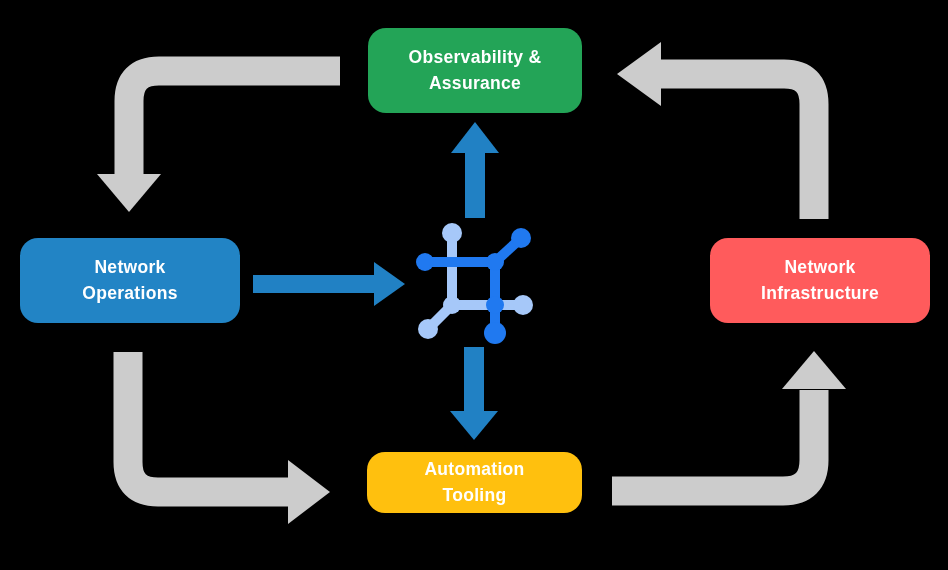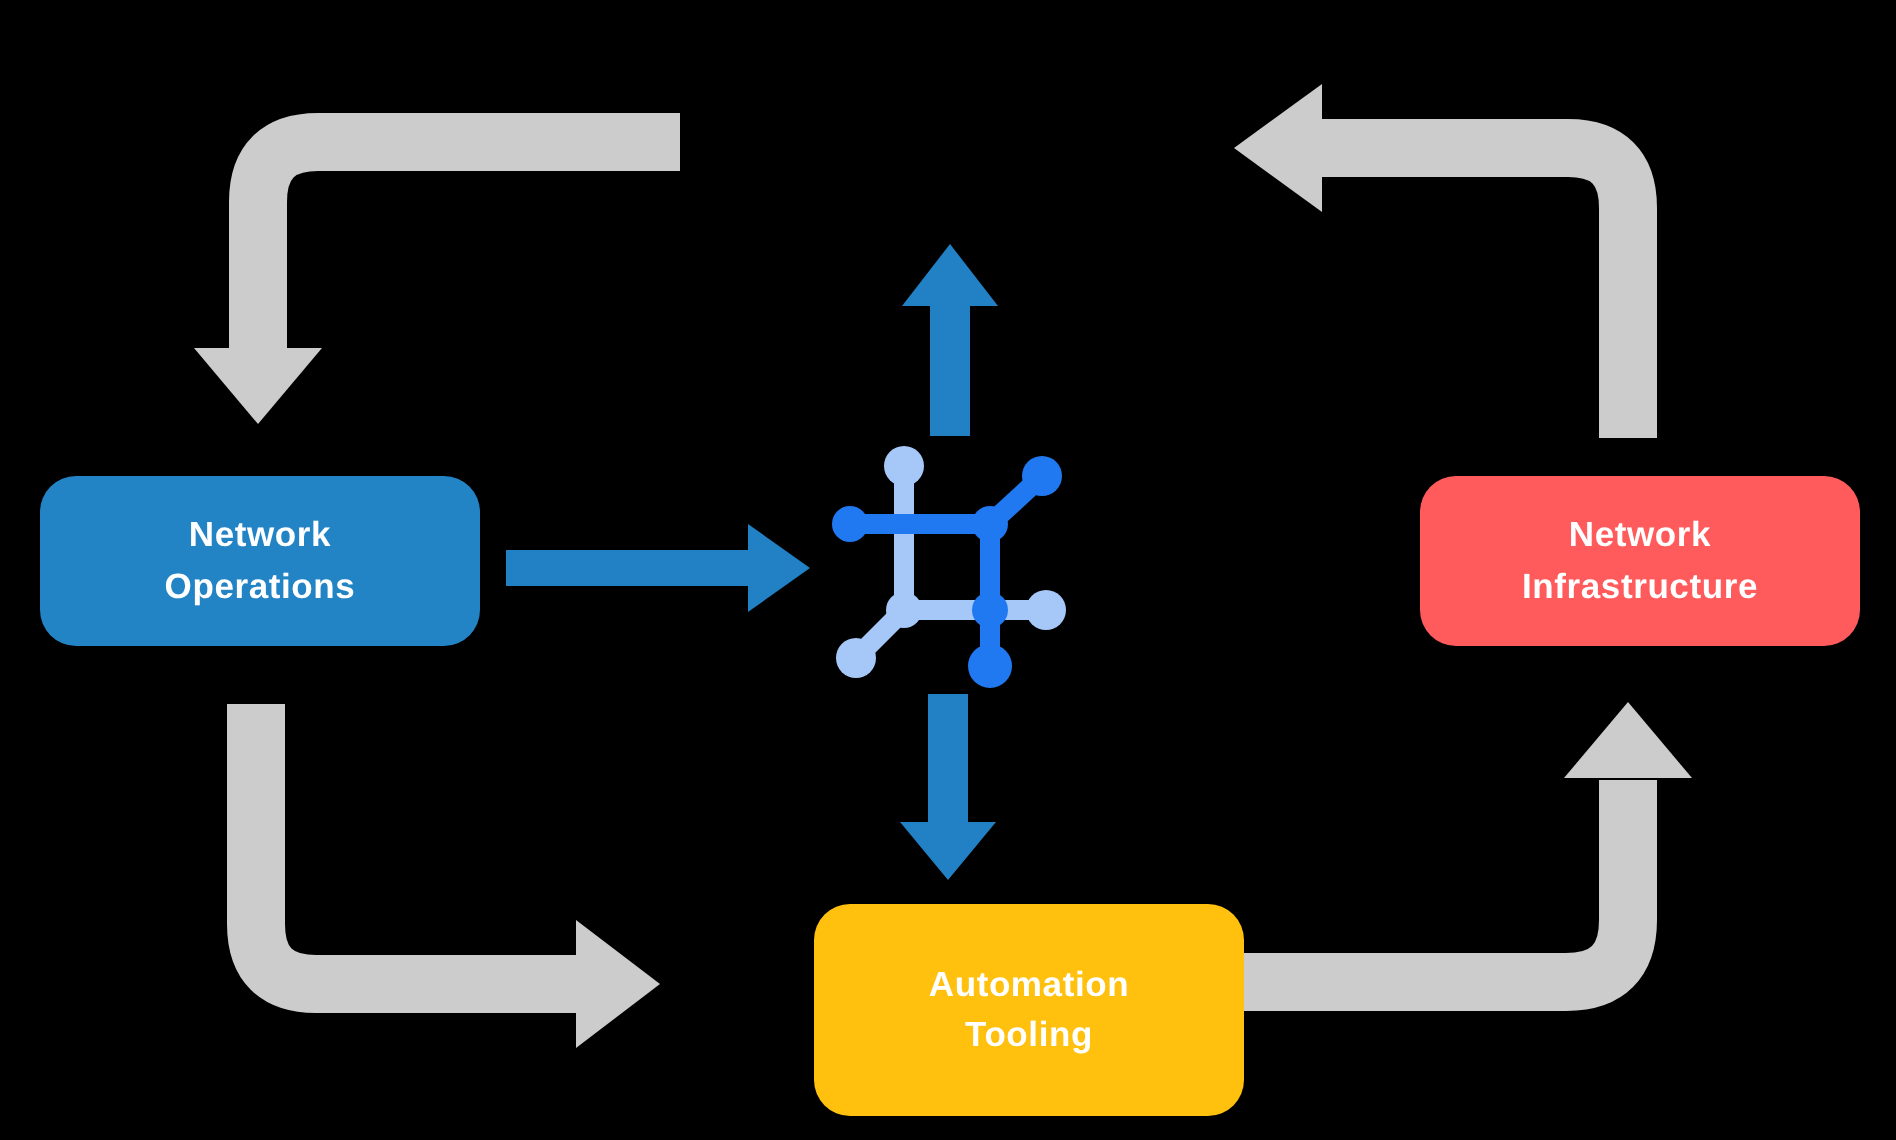--- a/index.html
+++ b/index.html
@@ -24,21 +24,21 @@
     display:flex;align-items:center;justify-content:center;
     border-radius:18px;
     color:var(--text,#fff);
     font-size:17.5px;font-weight:700;letter-spacing:.3px;
     text-align:center;line-height:1.45;
     white-space:pre-line;
   }
   .node-observability{left:368px;top:28px;width:214px;height:85px;}
   .node-operations{left:20px;top:238px;width:220px;height:85px;}
   .node-infrastructure{left:710px;top:238px;width:220px;height:85px;}
-  .node-automation{left:367px;top:452px;width:215px;height:106px;margin-left:40px;}
+  .node-automation{left:367px;top:452px;width:215px;height:61px;}
 </style>
 </head>
 <body>
 
 <div class="stage">
 
   <svg class="arrow-layer" width="948" height="570" viewBox="0 0 948 570">
 
     <g>
       <path class="cycle-arrow" d="M340,71 L159,71 Q129,71 129,101 L129,176"></path>
@@ -85,20 +85,24 @@
       <path class="icon-dark-line" d="M78,40 L103,17"></path>
       <path class="icon-dark-line" d="M78,40 L78,111"></path>
       <circle class="icon-dark-dot" cx="8" cy="40" r="9"></circle>
       <circle class="icon-dark-dot" cx="104" cy="16" r="10"></circle>
       <circle class="icon-dark-dot" cx="78" cy="111" r="11"></circle>
       <circle class="icon-dark-dot" cx="78" cy="40" r="9"></circle>
       <circle class="icon-dark-dot" cx="78" cy="83" r="9"></circle>
     </g>
   </svg>
 
+  <div class="node node-observability" style="background: rgb(35, 164, 87);">
+    <span>Observability &amp;
+Assurance</span>
+  </div>
 
   <div class="node node-operations" style="background: rgb(34, 132, 197);">
     <span>Network
 Operations</span>
   </div>
 
   <div class="node node-infrastructure" style="background: rgb(255, 91, 92);">
     <span>Network
 Infrastructure</span>
   </div>

